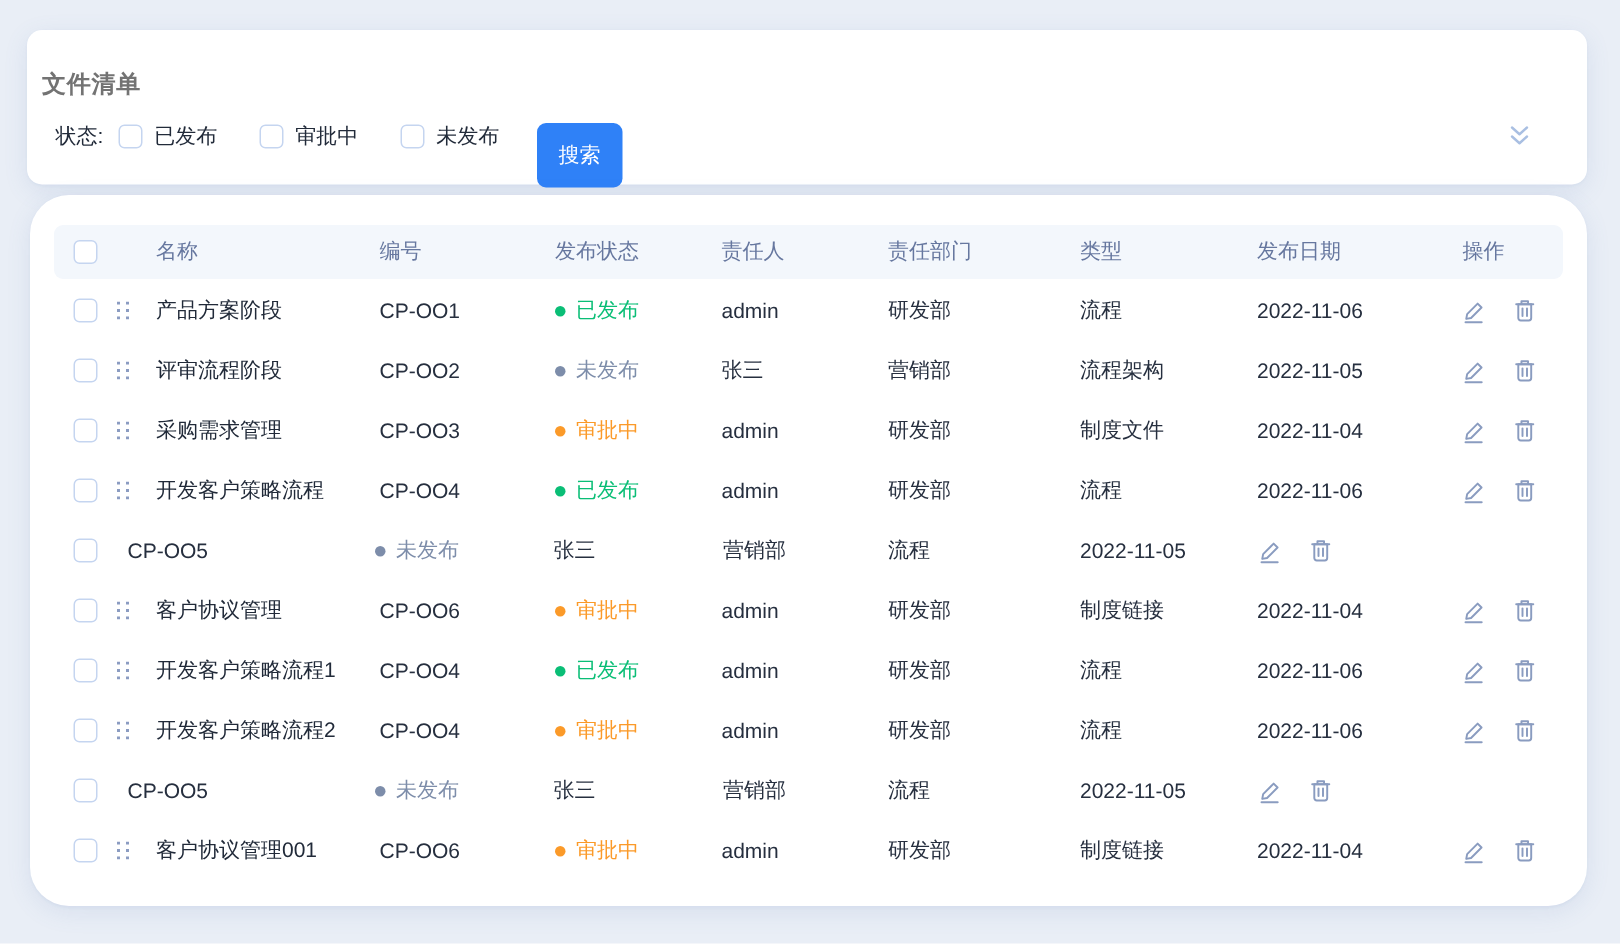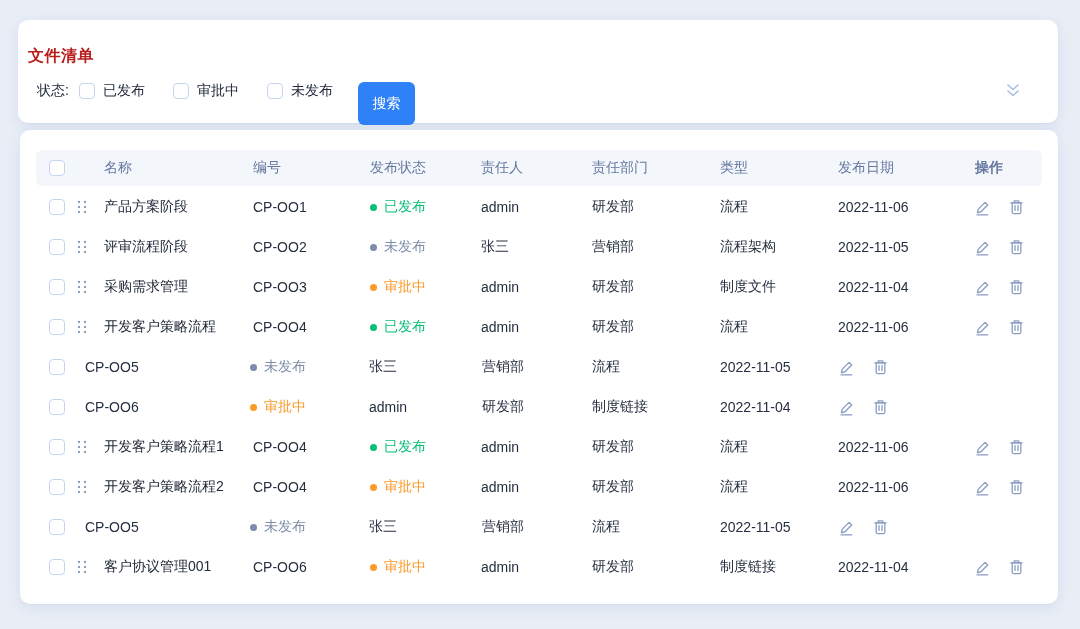--- a/index.html
+++ b/index.html
@@ -10,21 +10,21 @@
     -webkit-font-smoothing:antialiased;
   }
   .card{
     position:absolute;background:#fff;border-radius:10px;
     box-shadow:0 4px 16px rgba(93,124,181,.12),0 1px 2px rgba(93,124,181,.06);
   }
   
   .filter-card{left:18px;top:20px;width:1040px;height:103px;}
   .card-title{
     position:absolute;left:10px;top:26px;
-    font-size:16px;font-weight:700;color:#b91c1c;letter-spacing:.5px;
+    font-size:16px;font-weight:700;color:#737373;letter-spacing:.5px;
   }
   .filter-row{
     position:absolute;left:19px;top:62px;right:18px;height:28px;
     display:flex;align-items:flex-start;
   }
   .filter-label{font-size:14px;color:#222B3A;margin-right:10px;}
   .cb-item{display:flex;align-items:center;margin-right:28px;cursor:pointer;}
   .cb{
     appearance:none;-webkit-appearance:none;width:16px;height:16px;margin:0;
     border:1px solid #C5D5F0;border-radius:4px;background:#fff;box-sizing:border-box;
@@ -34,21 +34,21 @@
   .search-btn{
     margin-left:-3px;width:57px;height:43px;border:none;border-radius:6px;
     background:#2F81F7;color:#fff;font-size:14px;cursor:pointer;
     font-family:inherit;display:flex;align-items:center;justify-content:center;
   }
   .collapse{
     margin-left:auto;margin-right:18px;width:18px;height:16px;display:flex;
     align-items:center;justify-content:center;cursor:pointer;
   }
   
-  .table-card{left:20px;top:130px;width:1038px;height:474px;}
+  .table-card{left:20px;top:130px;width:1038px;height:474px;border-radius:26px;}
   .thead{
     position:absolute;left:16px;right:16px;top:20px;height:36px;
     background:#F3F7FC;border-radius:6px;
   }
   .tbody{position:absolute;left:16px;right:32px;top:57px;}
   .grid{
     display:grid;
     grid-template-columns:42px 168px 120px 112px 110px 128px 118px 136px 72px;
     align-items:center;
   }
@@ -58,21 +58,21 @@
   .th{font-size:14px;color:#66779F;font-weight:400;}
   .c1{display:flex;justify-content:center;}
   .c2{display:flex;align-items:center;}
   .th.c2{padding-left:26px;display:block;}
   .c3{padding-left:7px;}
   .c4{padding-left:4px;}
   .c5{padding-left:3px;}
   .c6{padding-left:4px;}
   .c7{padding-left:4px;}
   .c8{padding-left:4px;}
-  .c9{padding-left:5px;display:flex;align-items:center;font-weight:bold;}
+  .c9{padding-left:5px;display:flex;align-items:center;}
   .drag{width:10px;height:14px;display:flex;align-items:center;cursor:grab;flex:none;}
   .fname{margin-left:16px;font-weight:500;color:#212A39;}
   .status{display:inline-flex;align-items:center;font-size:14px;}
   .status .dot{width:7px;height:7px;border-radius:50%;background:currentColor;margin-right:7px;flex:none;}
   .st-published{color:#0ABE76;}
   .st-unpublished{color:#7D8DAA;}
   .st-approving{color:#FB9A29;}
   .icon-btn{
     background:none;border:none;padding:0;margin:0;cursor:pointer;
     width:16px;height:17px;display:flex;align-items:center;justify-content:center;
@@ -355,20 +355,35 @@
           <line x1="9" y1="6.6" x2="9" y2="11.6"></line>
         </svg>
       </button>
     </div>
   </div>
 
   <div class="trow grid">
     <div class="c1">
           <input type="checkbox" class="cb" style="">
         </div>
+    <div class="c2 cell">
+      <span class="drag">
+        <svg width="8" height="12" viewBox="0 0 8 12">
+          <g fill="#8B9CC2">
+            <rect x="0" y="0" width="2" height="2"></rect>
+                <rect x="6" y="0" width="2" height="2"></rect>
+            <rect x="0" y="5" width="2" height="2"></rect>
+                <rect x="6" y="5" width="2" height="2"></rect>
+            <rect x="0" y="10" width="2" height="2"></rect>
+                <rect x="6" y="10" width="2" height="2"></rect>
+          </g>
+        </svg>
+      </span>
+      <span class="fname">客户协议管理</span>
+    </div>
     <div class="c3 cell">CP-OO6</div>
     <div class="c4 cell">
       <span class="status st-approving">
         <i class="dot"></i>
         <span>审批中</span>
       </span>
     </div>
     <div class="c5 cell">admin</div>
     <div class="c6 cell">研发部</div>
     <div class="c7 cell">制度链接</div>

